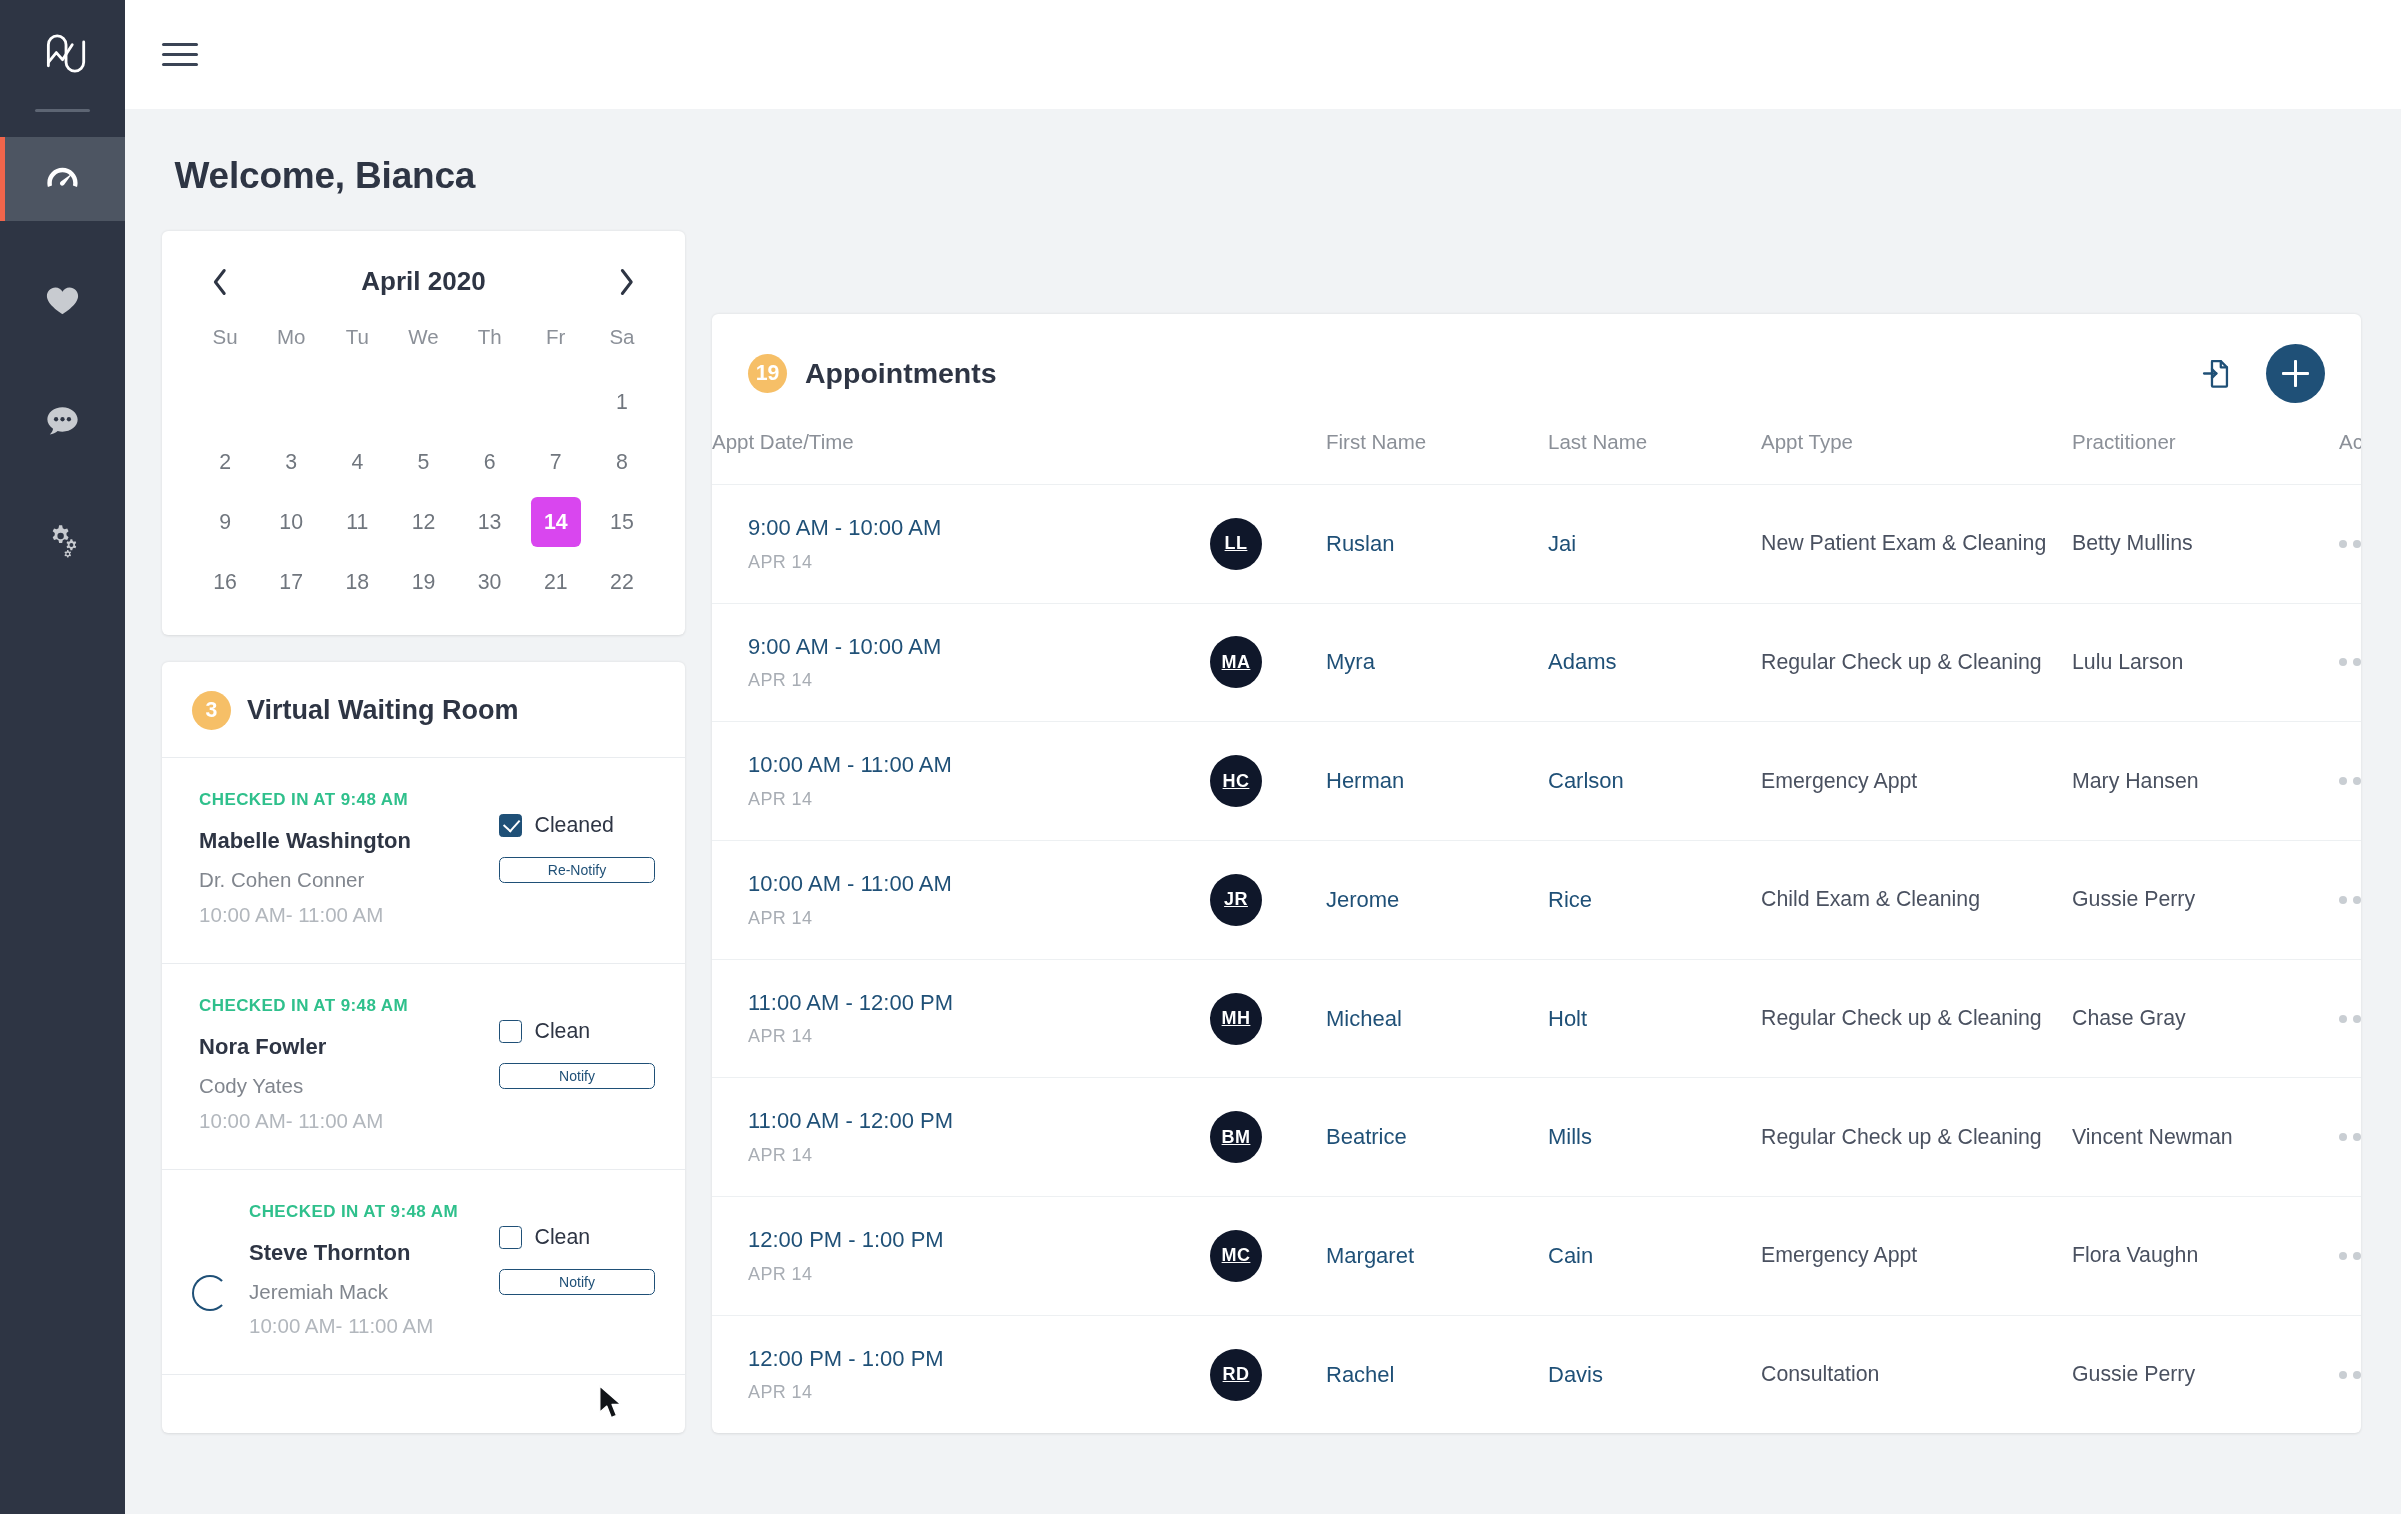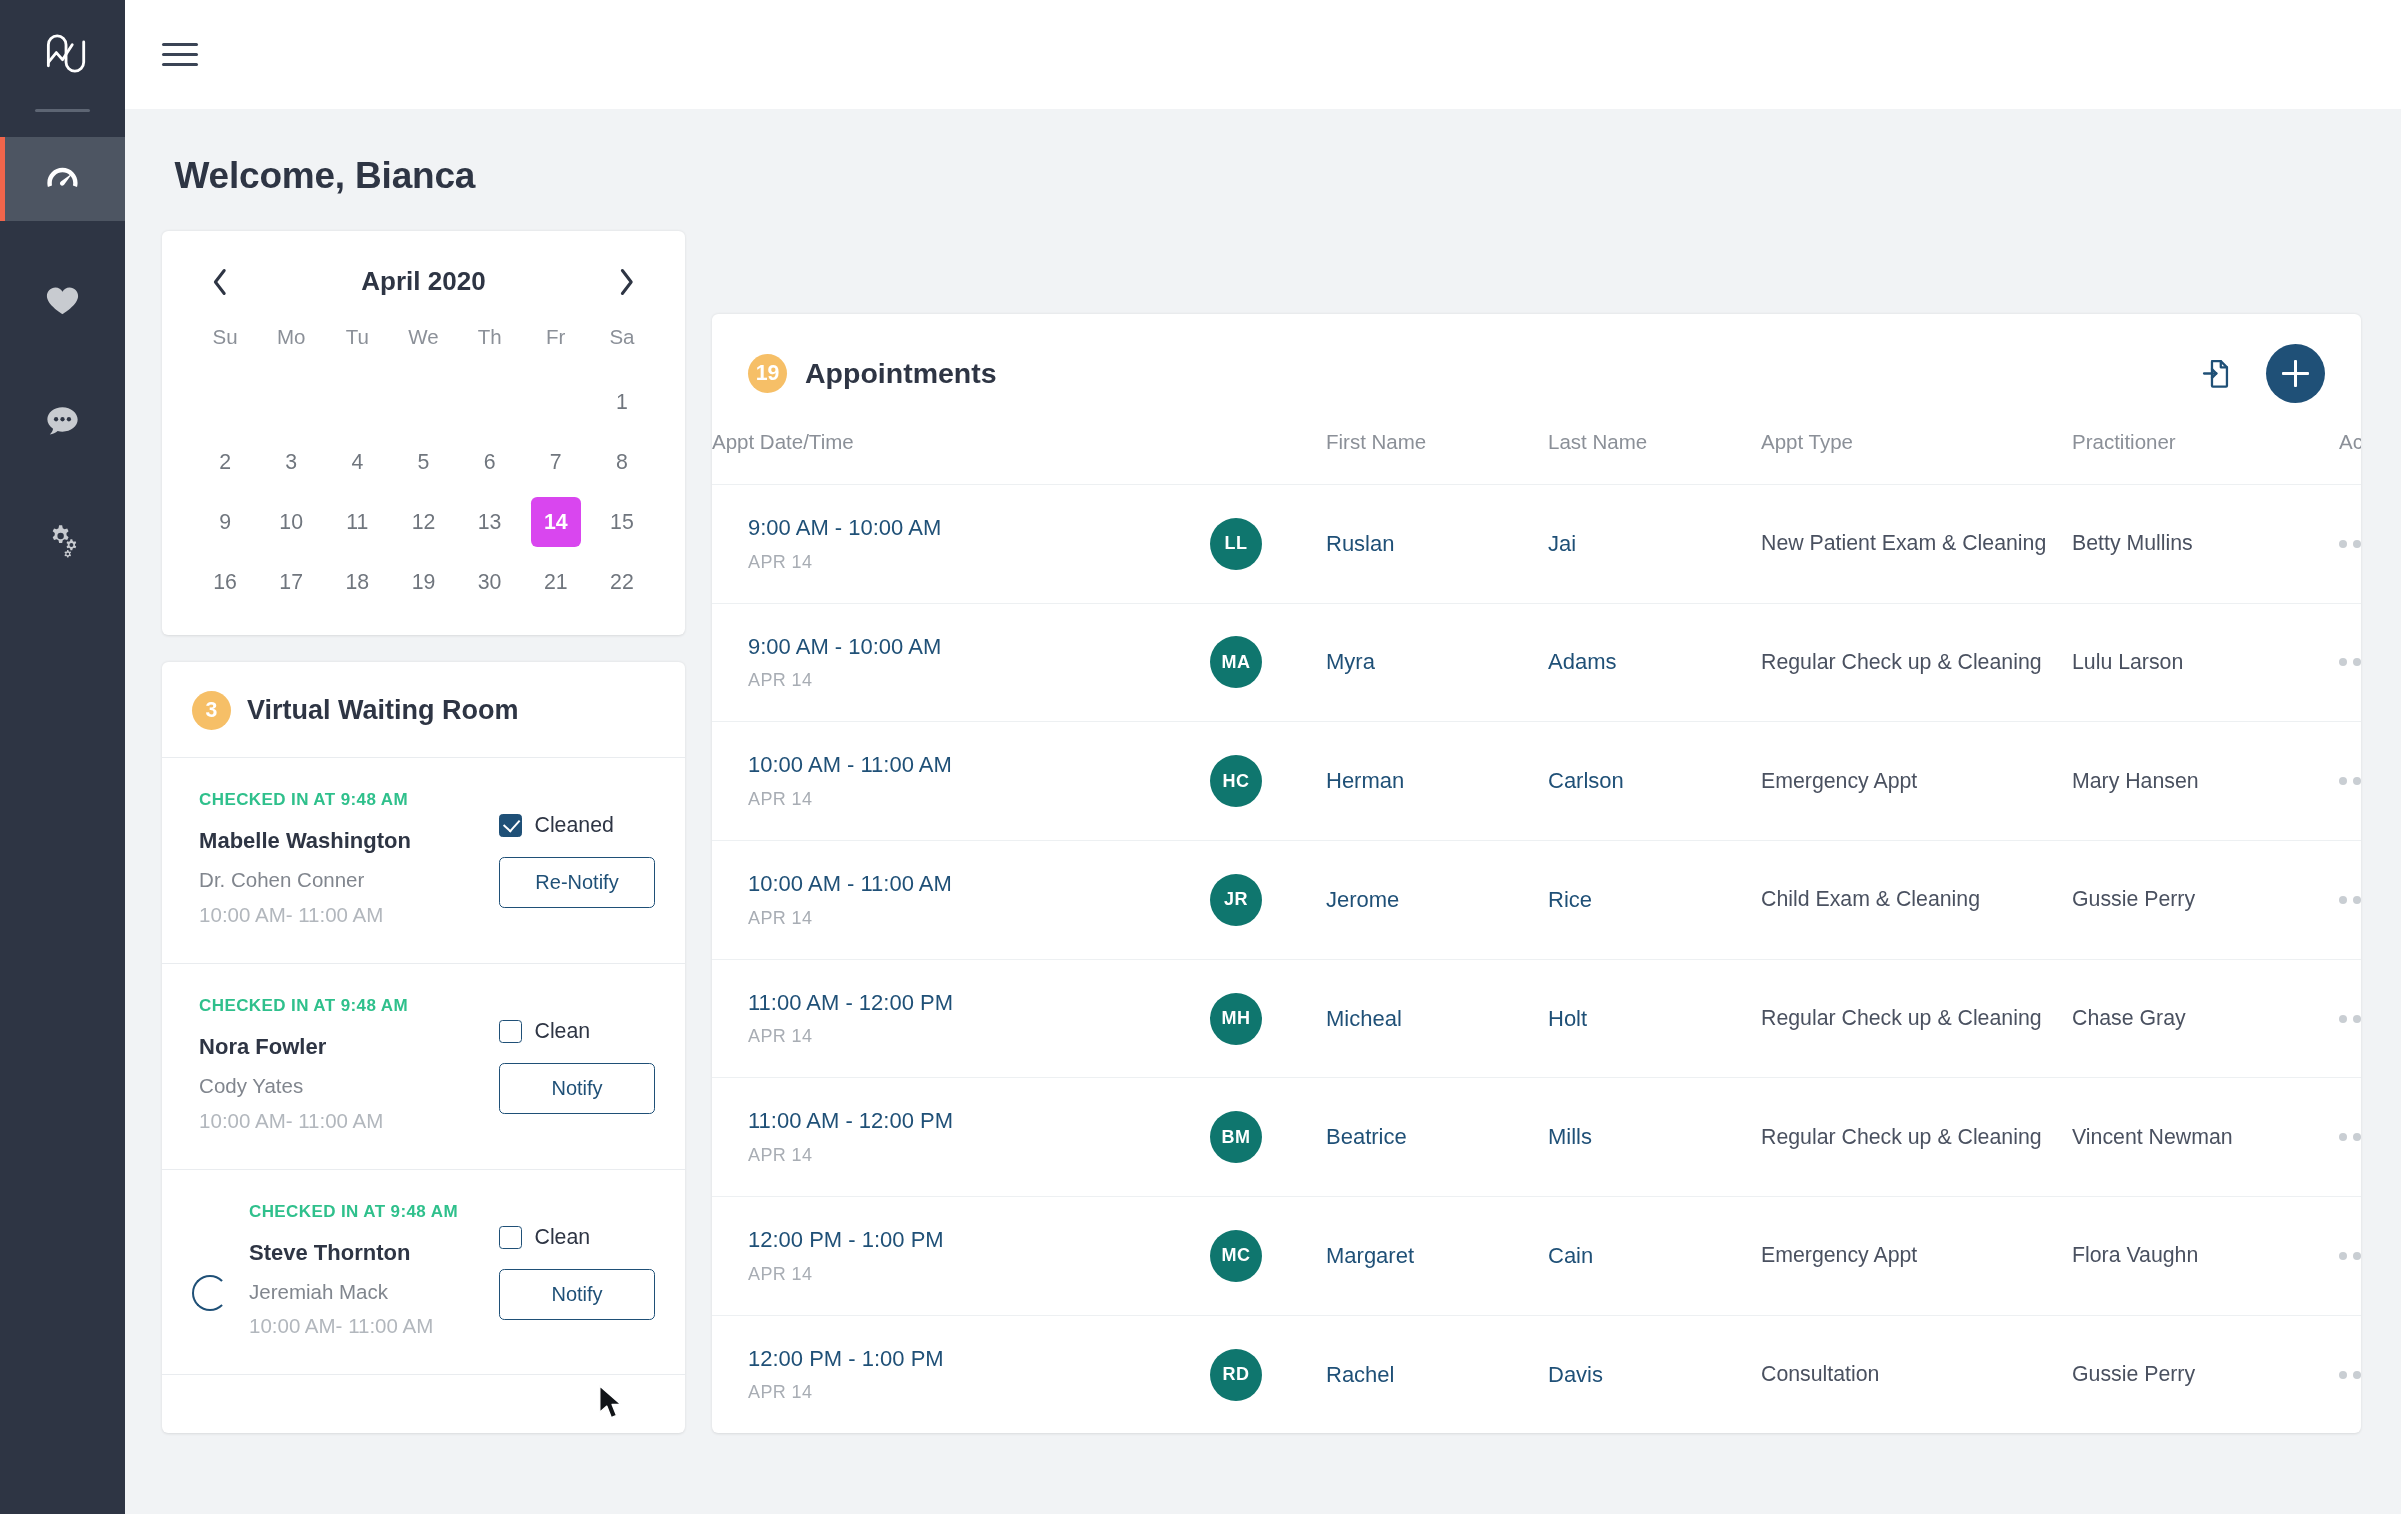--- a/index.html
+++ b/index.html
@@ -152,24 +152,24 @@
   }
   .chk.on { background: #1f5077; border-color: #1f5077; }
   .chk.on::after {
     content: ""; width: 8px; height: 13.3px;
     border: solid #fff; border-width: 0 2.7px 2.7px 0;
     transform: rotate(42deg) translate(-0.9px,-1.8px);
   }
   .chk-label { font-size: 21.3px; color: #2e3544; }
   .btn-outline {
     display: block; width: 100%;
-    padding: 13px 0; text-align: center;
+    padding: 4px 0; text-align: center;
     border: 1.8px solid #1f5077; border-radius: 5.3px;
     background: #fff; color: #1f5077;
-    font-size: 20px; font-family: inherit; cursor: pointer;
+    font-size: 14px; font-family: inherit; cursor: pointer;
   }
   .spinner-ring {
     position: absolute; left: 30px; top: 105px;
     width: 36px; height: 36px; border-radius: 50%;
     border: 2.7px solid #1f5077; border-right-color: transparent;
   }
   .wr-row.has-spinner .wr-left { padding-left: 57px; }
   .wr-tail { height: 59px; border-top: 0.9px solid #e9ecef; }
 
   
@@ -209,23 +209,23 @@
   .c-last  { width: 213px; }
   .c-type  { width: 311px; }
   .c-prac  { width: 267px; }
   .c-act   { width: 125px; }
 
   .row-cell { padding-top: 30px; padding-bottom: 30px; }
   .t-range { font-size: 22px; color: #1f5077; margin-bottom: 10.7px; }
   .t-date  { font-size: 18px; color: #a8adb4; letter-spacing: 0.4px; }
   .av {
     width: 52px; height: 52px; border-radius: 50%;
-    background: #0f766e; color: #fff;
+    background: #0f172a; color: #fff;
     display: flex; align-items: center; justify-content: center;
-    font-size: 18px; font-weight: bold; letter-spacing: 0.4px;
+    font-size: 18px; font-weight: bold; letter-spacing: 0.4px; text-decoration: underline;
   }
   .lnk { font-size: 22px; color: #1f5077; cursor: pointer; }
   .plain { font-size: 21.3px; color: #4a5160; line-height: 1.45; }
   .dots { display: flex; gap: 6.2px; cursor: pointer; }
   .dots i { width: 8px; height: 8px; border-radius: 50%; background: #c9ced3; display: block; }
 
   .cursor-arrow { position: absolute; left: 598px; top: 1384px; pointer-events: none; }
 </style>
 </head>
 <body>

